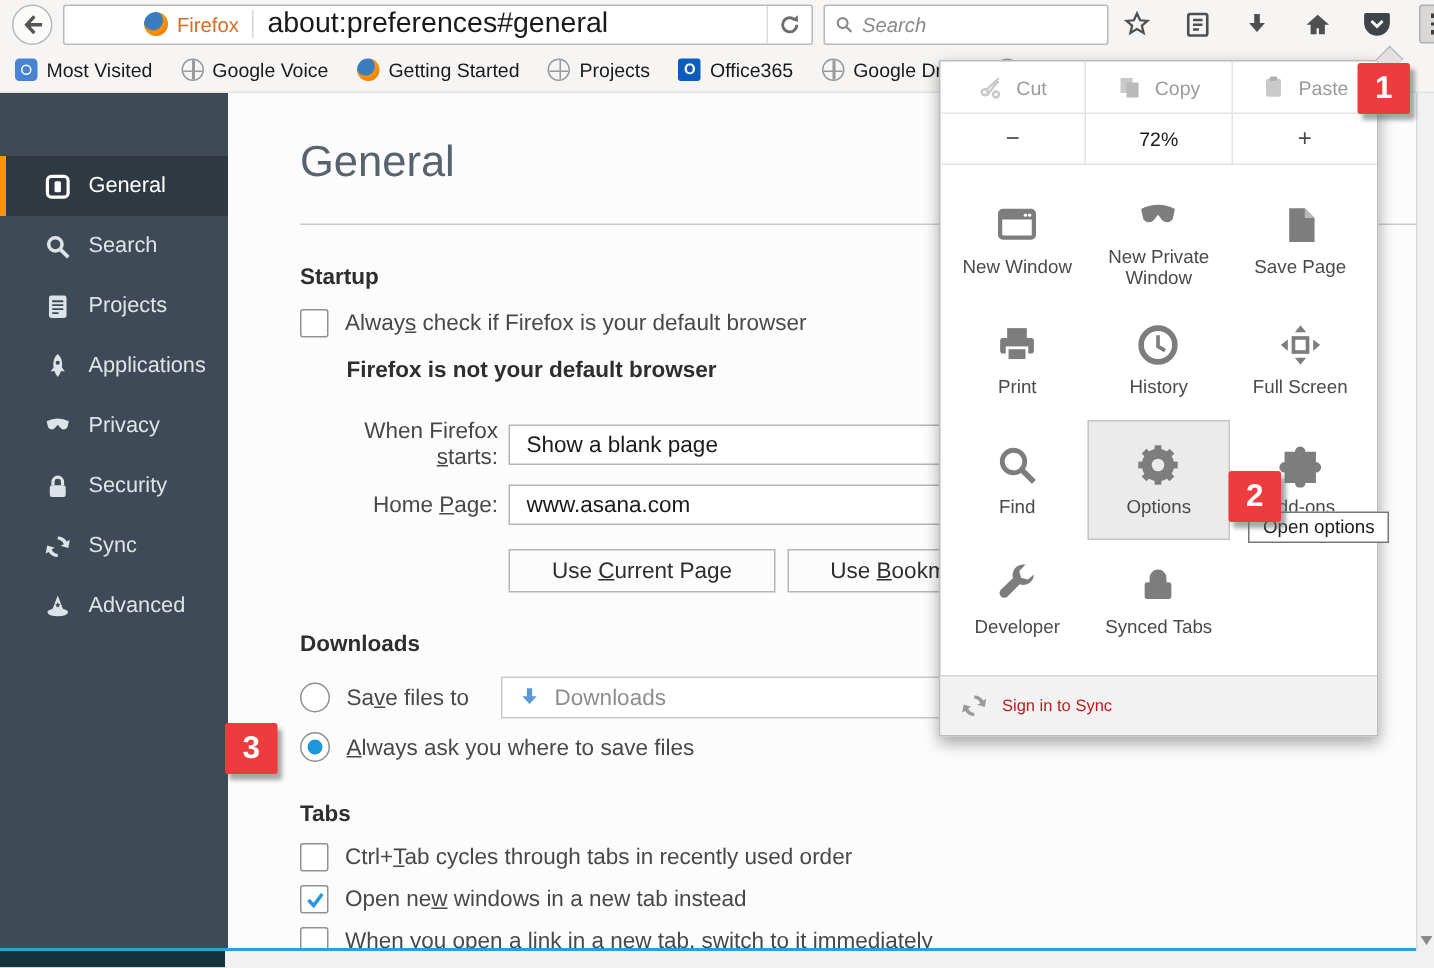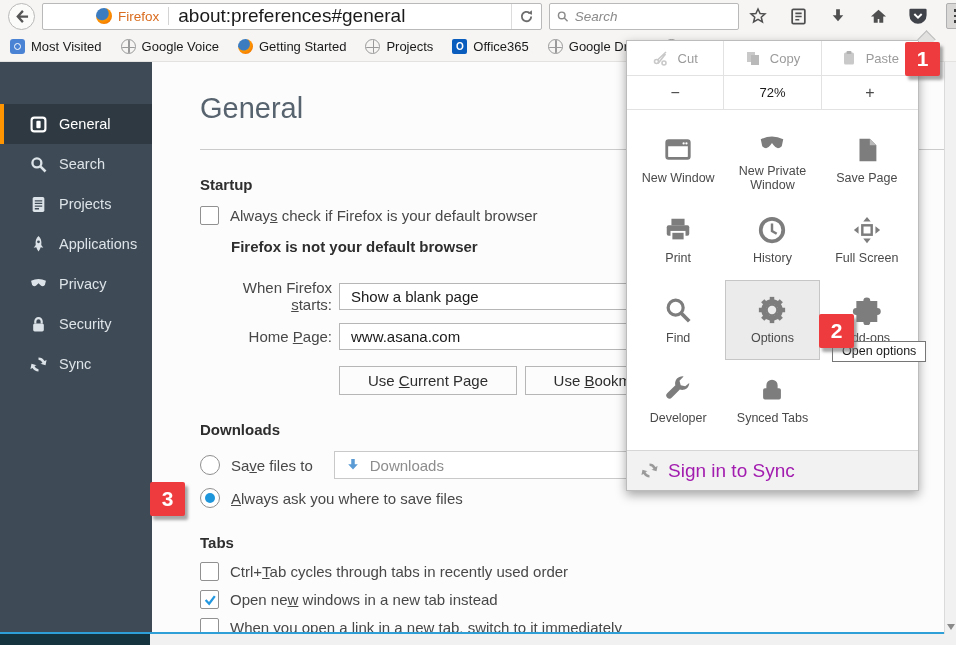--- a/index.html
+++ b/index.html
@@ -123,21 +123,21 @@
   .zrow .cell + .cell { border-left:1px solid #e2e2e2; }
   .zrow .sign { font-size:16px; color:#4a4a4a; }
   .grid { display:grid; grid-template-columns:1fr 1fr 1fr; padding:10px 4px; }
   .gcell { height:80px; display:flex; flex-direction:column; align-items:center;
     justify-content:center; gap:6px; text-align:center; font-size:12.5px; color:#4a4a4a;
     line-height:1.15; border:1px solid transparent; }
   .gcell svg { width:30px; height:30px; }
   .gcell.hl { background:#ebebeb; border-color:#c6c6c6; }
   .gicon { fill:#7d7d7d; }
   .frowp { height:40px; background:#f2f2f2; border-top:1px solid #d6d6d6;
-    display:flex; align-items:center; padding-left:14px; gap:10px; font-size:19px; color:#a21caf; }
+    display:flex; align-items:center; padding-left:14px; gap:10px; font-size:11px; color:#b91c1c; }
   .crowp { height:42px; background:#f2f2f2; border-top:1px solid #d6d6d6; display:flex; align-items:center; }
   .crowp .left { flex:1; display:flex; align-items:center; gap:10px; padding-left:14px;
     font-size:13.5px; color:#1a1a1a; }
   .crowp .ibtn { width:47px; height:26px; display:flex; align-items:center; justify-content:center;
     border-left:1px solid #d6d6d6; }
   
   .tooltip { position:absolute; left:832px; top:341px; background:#fff; border:1px solid #767676;
     padding:2px 9px 3px; font-size:12.5px; color:#1a1a1a; z-index:60; white-space:nowrap; }
   .badge { position:absolute; width:35px; height:34px; background:#ee3b3e; color:#fff;
     display:flex; align-items:center; justify-content:center; font-size:21px; font-weight:bold;
@@ -288,20 +288,28 @@
           <path d="M5 7V5a3 3 0 0 1 6 0v2" fill="none" stroke="#dde4e9" stroke-width="2"></path>
           <rect x="3" y="7" width="10" height="7.5" rx="1.5" fill="#dde4e9"></rect>
         </svg>
       <span>Security</span>
     </div>
     <div class="side-item">
       <svg viewBox="0 0 16 16">
           <path d="M8 1.5a6.5 6.5 0 0 1 5.6 3.2l2-.9-1 5-4.8-1.4 2-.9A4.5 4.5 0 0 0 8 3.5zM8 14.5a6.5 6.5 0 0 1-5.6-3.2l-2 .9 1-5 4.8 1.4-2 .9A4.5 4.5 0 0 0 8 12.5z" fill="#dde4e9"></path>
         </svg>
       <span>Sync</span>
+    </div>
+    <div class="side-item">
+      <svg viewBox="0 0 16 16">
+          <path d="M8 1l3.5 9h-7z" fill="#dde4e9"></path>
+          <ellipse cx="8" cy="11.5" rx="6.5" ry="2.5" fill="#dde4e9"></ellipse>
+          <path d="m8 5 .5 1.2 1.2.2-.9.8.2 1.2L8 7.8l-1 .6.2-1.2-.9-.8 1.2-.2z" fill="#3e4a55"></path>
+        </svg>
+      <span>Advanced</span>
     </div>
   </div>
 
   <div class="content">
     <h1 class="page-title">General</h1>
     <hr class="rule">
 
     <h3 class="sec">Startup</h3>
     <div class="crow">
       <span class="checkbox"></span>

